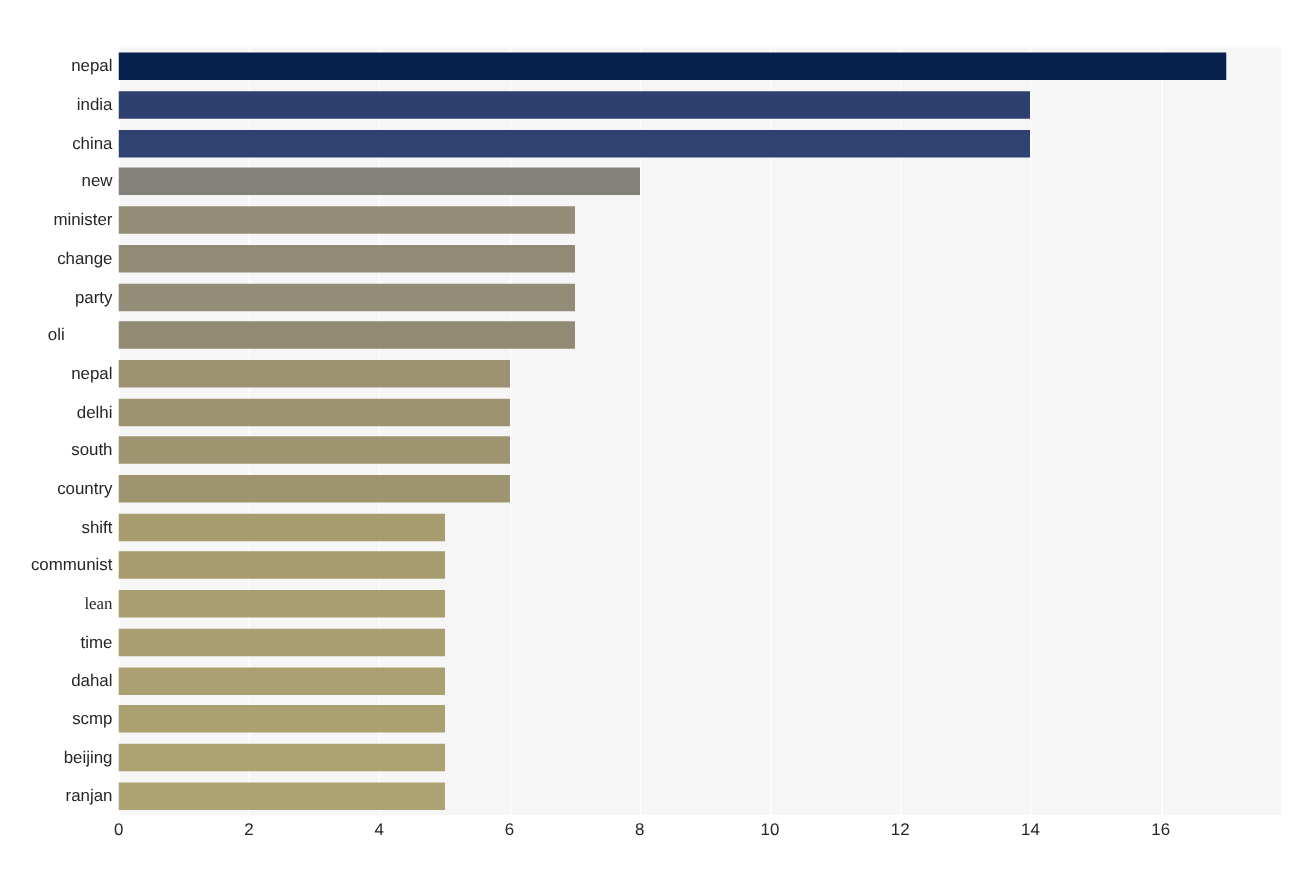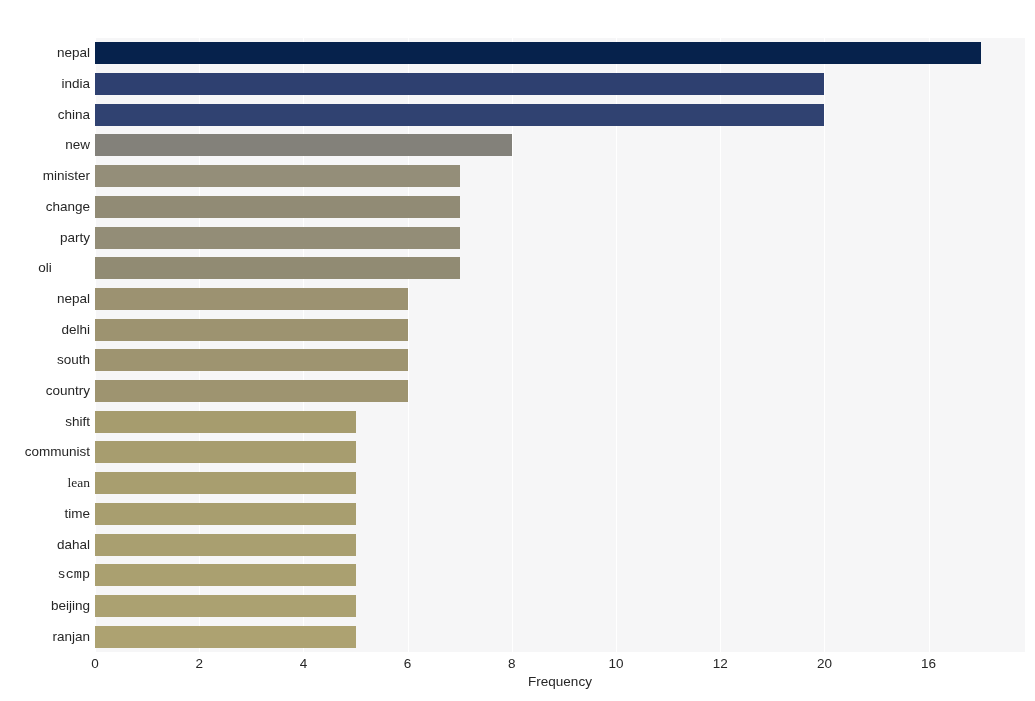--- a/index.html
+++ b/index.html
@@ -199,32 +199,31 @@
       <div class="ylabel" style="top: 219.25px; text-align: center;">oli</div>
       <div class="ylabel" style="top: 249.95px;">nepal</div>
       <div class="ylabel" style="top: 280.65px;">delhi</div>
       <div class="ylabel" style="top: 311.35px;">south</div>
       <div class="ylabel" style="top: 342.05px;">country</div>
       <div class="ylabel" style="top: 372.75px;">shift</div>
       <div class="ylabel" style="top: 403.45px;">communist</div>
       <div class="ylabel" style="top: 434.15px; font-family: Liberation Serif, serif;">lean</div>
       <div class="ylabel" style="top: 464.85px;">time</div>
       <div class="ylabel" style="top: 495.55px;">dahal</div>
-      <div class="ylabel" style="top: 526.25px; font-family: Liberation Mono, monospace;">scmp</div>
+      <div class="ylabel" style="top: 526.25px;">scmp</div>
       <div class="ylabel" style="top: 556.95px;">beijing</div>
       <div class="ylabel" style="top: 587.65px; padding-left: 24px;">ranjan</div>
     </div>
 
   <div id="xticks">
       <div class="xtick" style="left: 95px;">0</div>
       <div class="xtick" style="left: 199.202px;">2</div>
       <div class="xtick" style="left: 303.403px;">4</div>
       <div class="xtick" style="left: 407.605px;">6</div>
       <div class="xtick" style="left: 511.807px;">8</div>
       <div class="xtick" style="left: 616.008px;">10</div>
       <div class="xtick" style="left: 720.21px;">12</div>
-      <div class="xtick" style="left: 824.412px;">20</div>
+      <div class="xtick" style="left: 824.412px;">14</div>
       <div class="xtick" style="left: 928.613px;">16</div>
     </div>
 
-  <div id="xaxis-label">Frequency</div>
 
 </div>
 
 </body></html>

